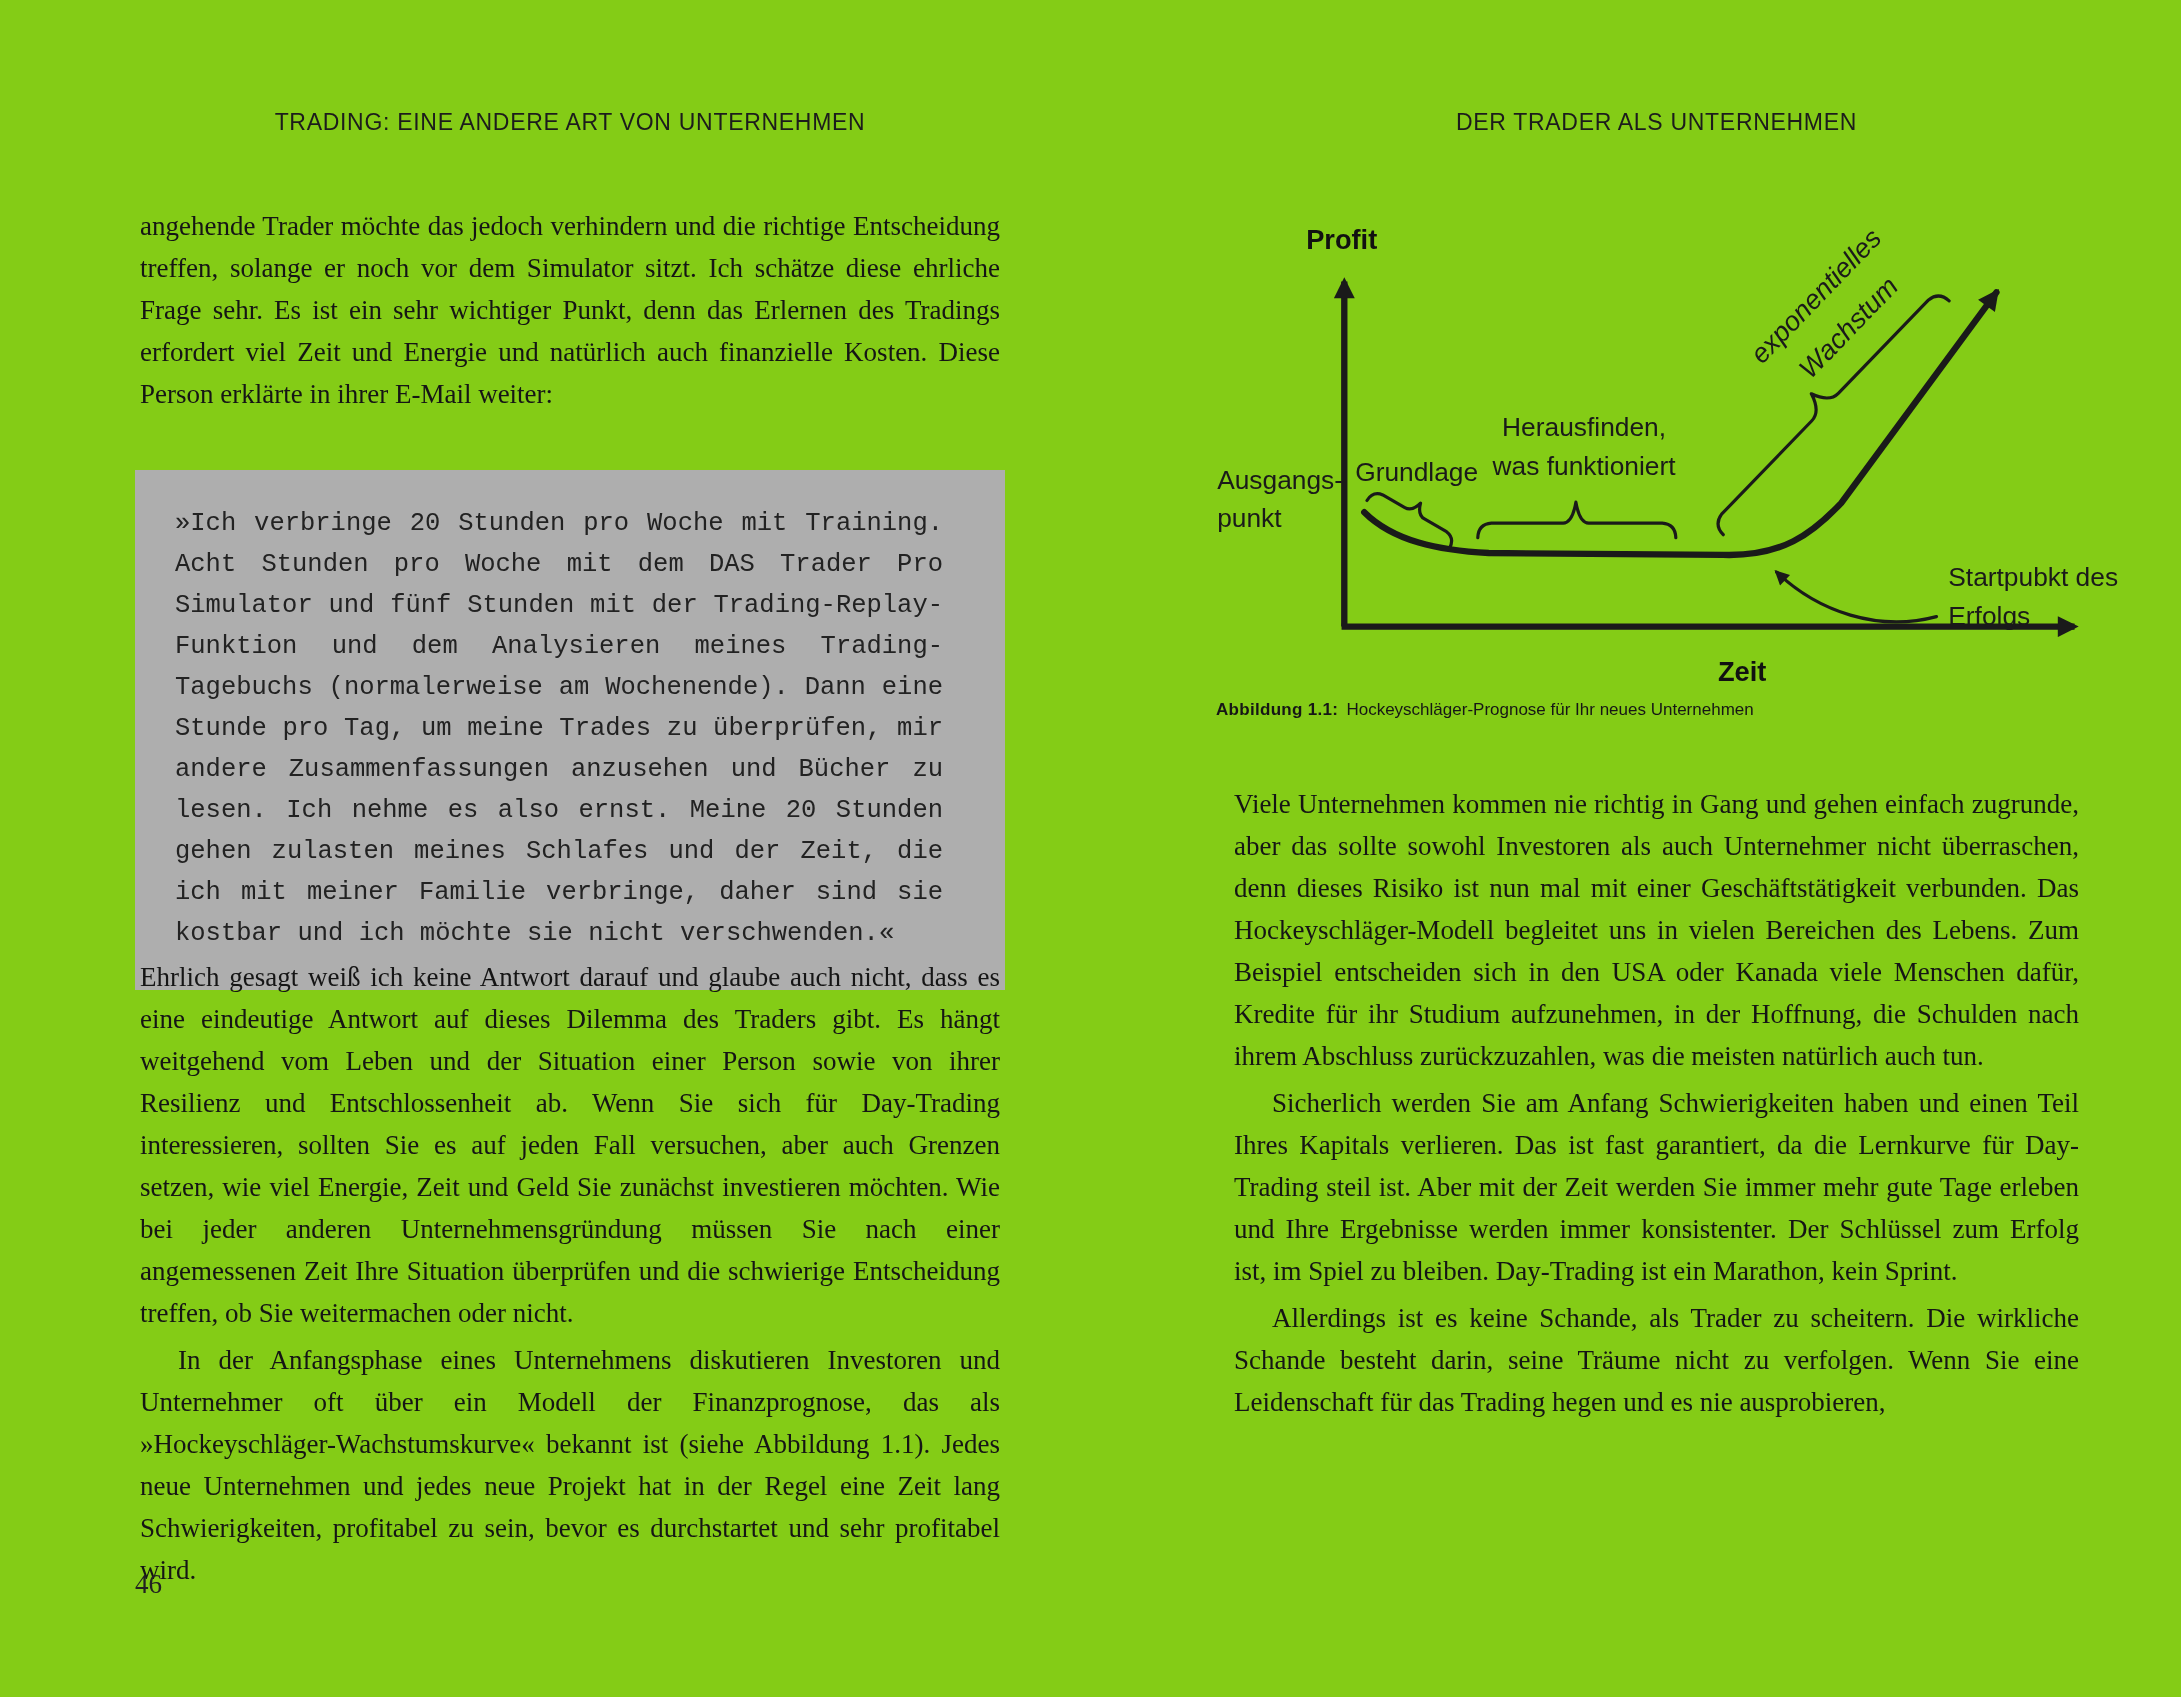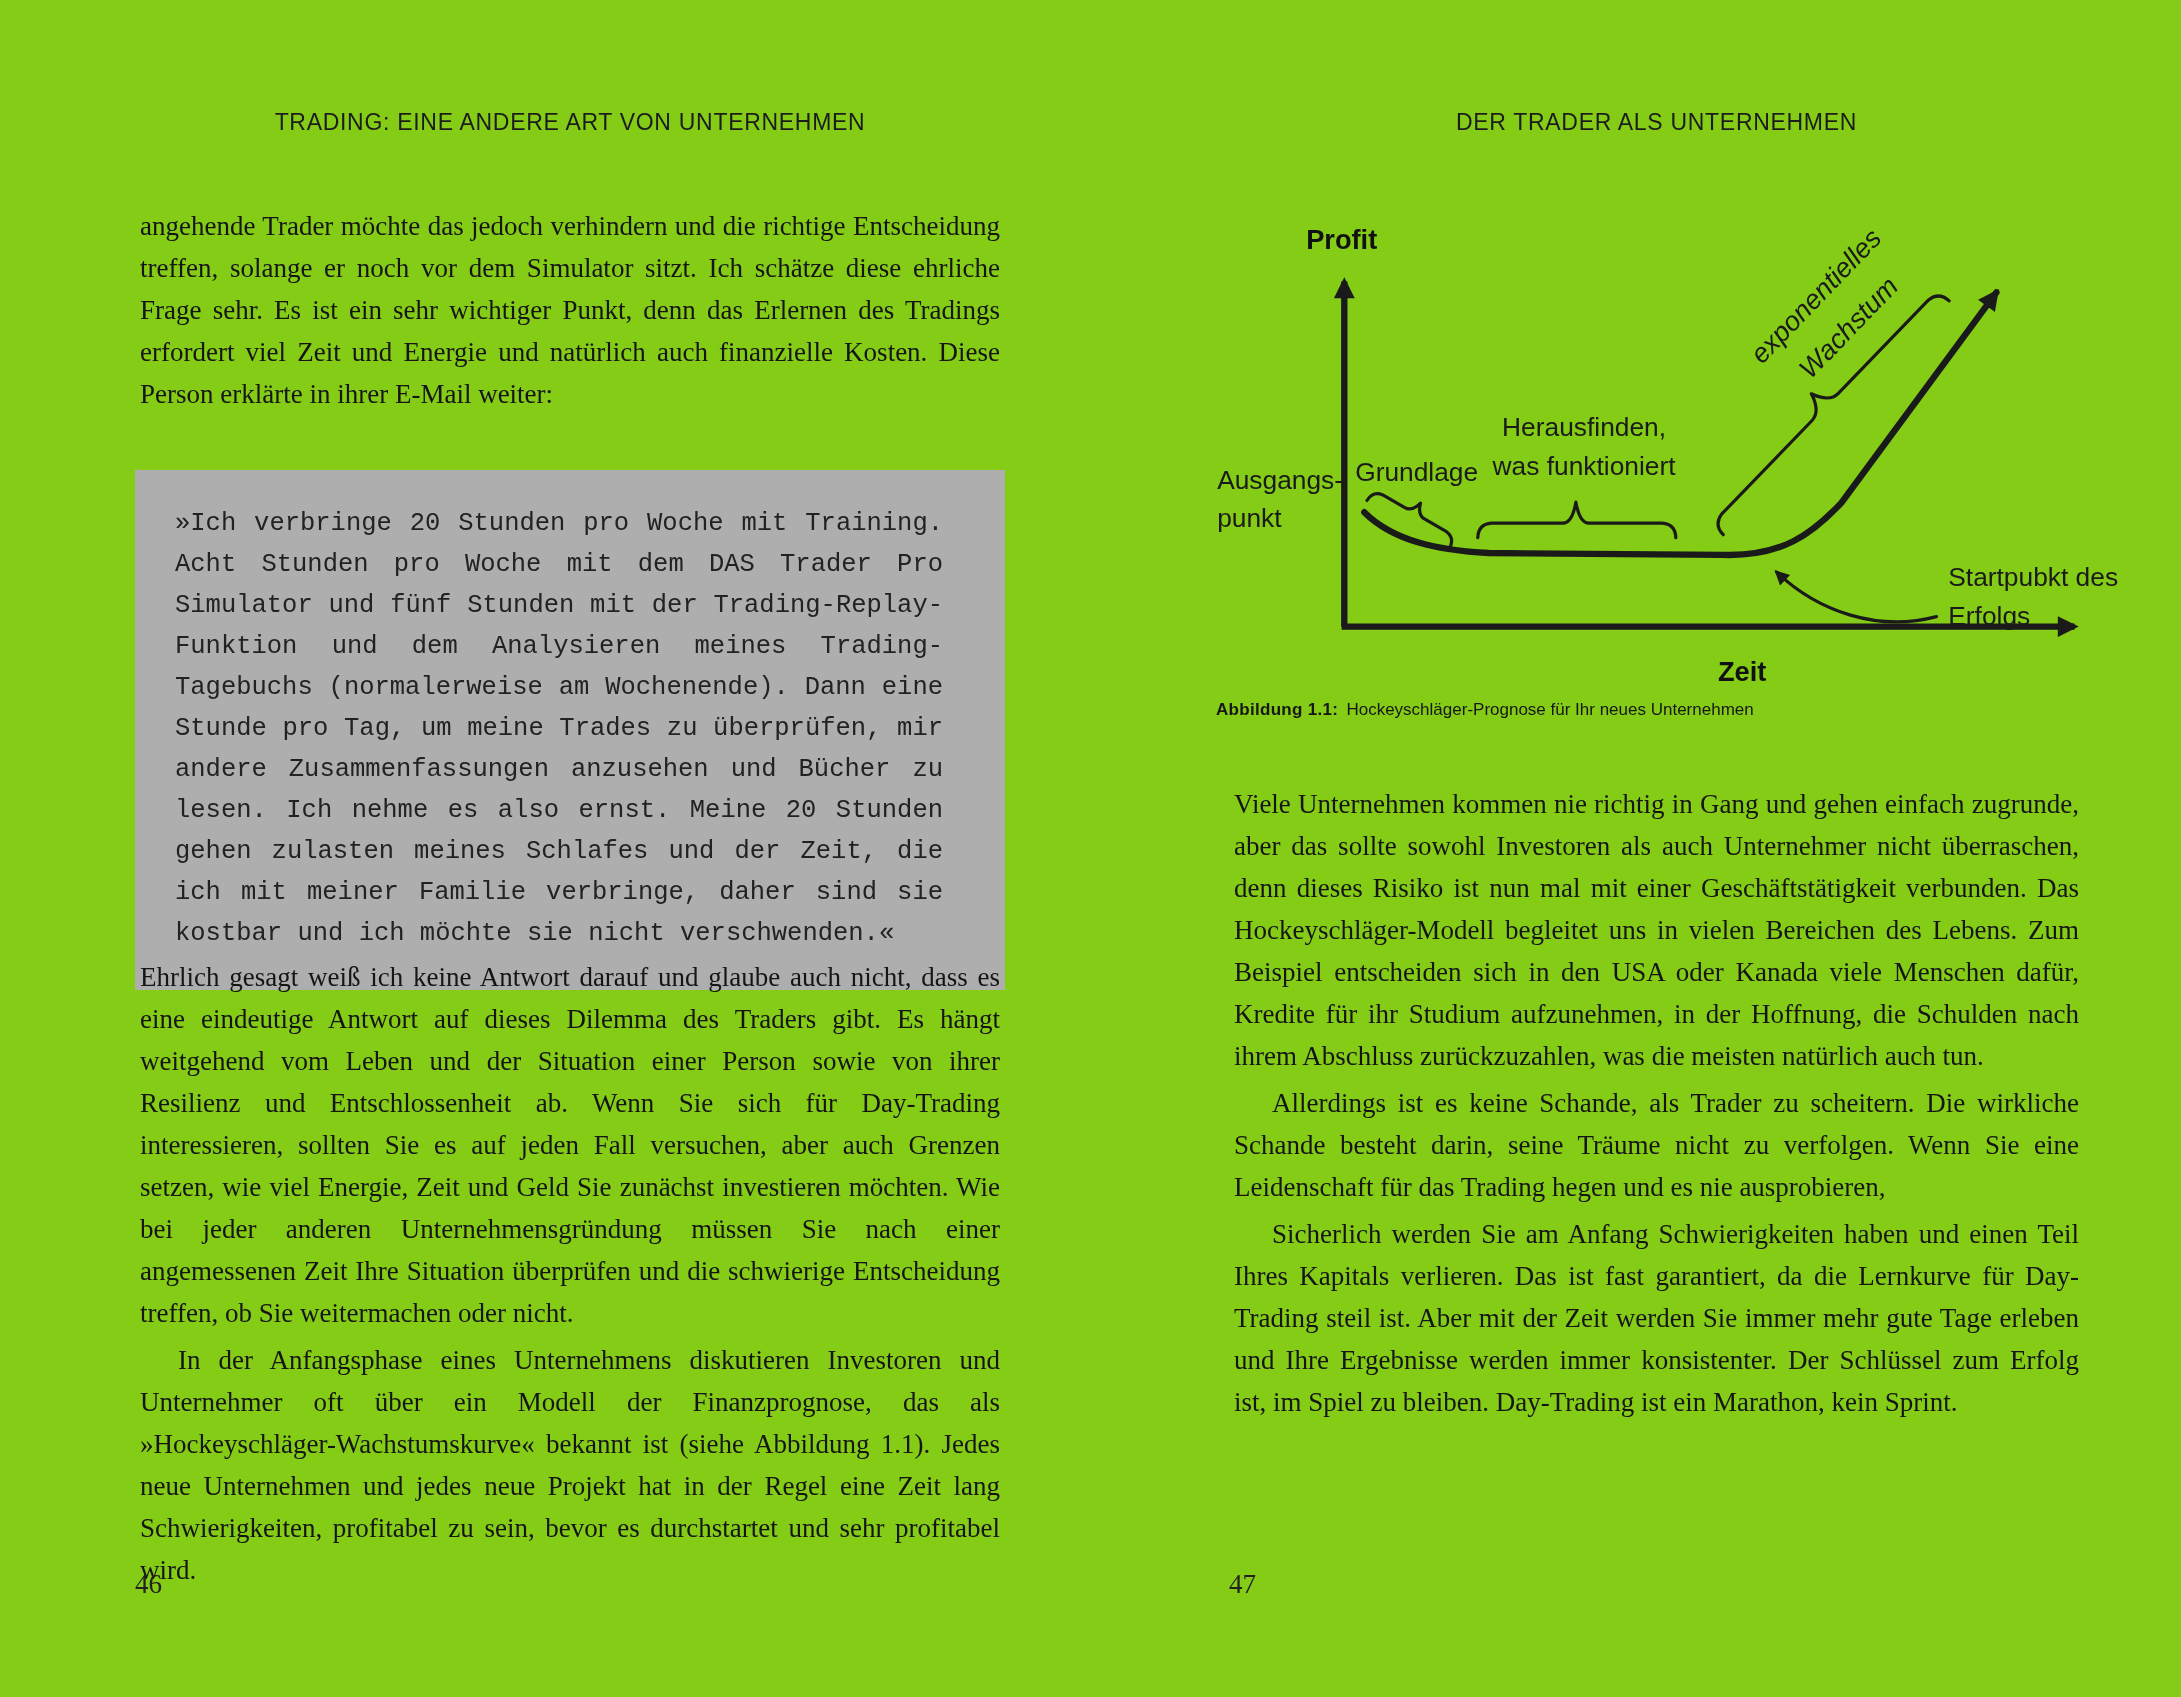--- a/index.html
+++ b/index.html
@@ -110,20 +110,19 @@
       <path class="fig-stroke" stroke-width="3.5" stroke-linecap="round" d="M 820,451 C 756,468 690,446 644,402" marker-end="url(#ah2)"></path>
     </svg>
   </div>
 
   <div id="figure-caption">
     <span class="cap-label">Abbildung 1.1:</span><span class="cap-rest">Hockeyschläger-Prognose für Ihr neues Unternehmen</span>
   </div>
 
   <div id="right-body" class="body-block">
     <p>Viele Unternehmen kommen nie richtig in Gang und gehen einfach zugrunde, aber das sollte sowohl Investoren als auch Unternehmer nicht überraschen, denn dieses Risiko ist nun mal mit einer Geschäftstätigkeit verbunden. Das Hockeyschläger-Modell begleitet uns in vielen Bereichen des Lebens. Zum Beispiel entscheiden sich in den USA oder Kanada viele Menschen dafür, Kredite für ihr Studium aufzunehmen, in der Hoffnung, die Schulden nach ihrem Abschluss zurückzuzahlen, was die meisten natürlich auch tun.</p>
+    <p class="indent">Sicherlich werden Sie am Anfang Schwierigkeiten haben und einen Teil Ihres Kapitals verlieren. Das ist fast garantiert, da die Lernkurve für Day-Trading steil ist. Aber mit der Zeit werden Sie immer mehr gute Tage erleben und Ihre Ergebnisse werden immer konsistenter. Der Schlüssel zum Erfolg ist, im Spiel zu bleiben. Day-Trading ist ein Marathon, kein Sprint.</p>
     <p class="indent">Allerdings ist es keine Schande, als Trader zu scheitern. Die wirkliche Schande besteht darin, seine Träume nicht zu verfolgen. Wenn Sie eine Leidenschaft für das Trading hegen und es nie ausprobieren,</p>
-    <p class="indent">Sicherlich werden Sie am Anfang Schwierigkeiten haben und einen Teil Ihres Kapitals verlieren. Das ist fast garantiert, da die Lernkurve für Day-Trading steil ist. Aber mit der Zeit werden Sie immer mehr gute Tage erleben und Ihre Ergebnisse werden immer konsistenter. Der Schlüssel zum Erfolg ist, im Spiel zu bleiben. Day-Trading ist ein Marathon, kein Sprint.</p>
   </div>
 
-  <div class="page-number pn-right">47</div>
 
 </div>
 
 
 </body></html>

